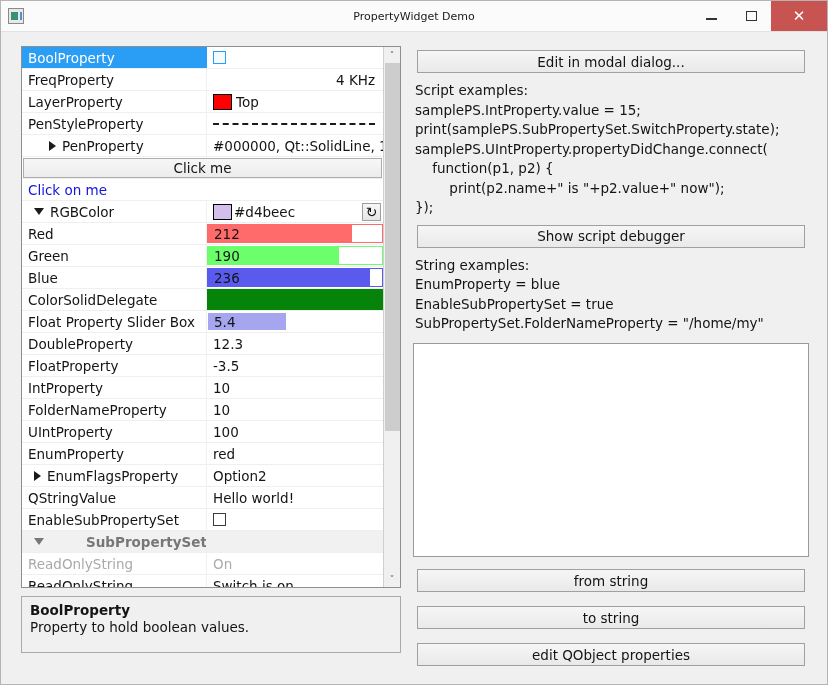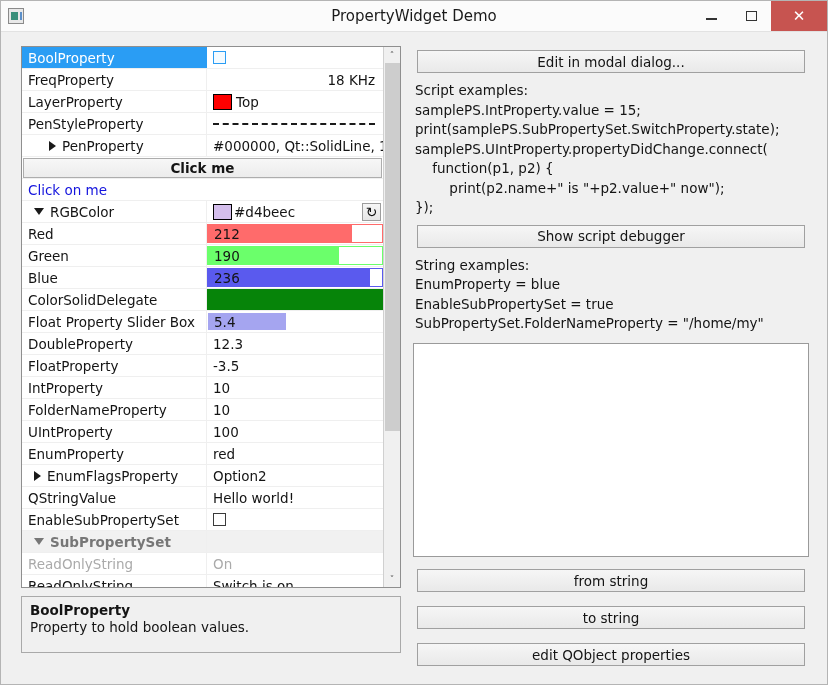--- a/index.html
+++ b/index.html
@@ -39,21 +39,21 @@
     content: ""; position: absolute; left: 2px; top: 3px;
     width: 7px; height: 8px; background: #3a8f7a;
   }
   #app-icon .glyph::after {
     content: ""; position: absolute; left: 11px; top: 3px;
     width: 2px; height: 8px; background: #5b8fc9;
   }
   #win-title {
     position: absolute; left: 0; right: 0; top: 0; bottom: 0;
     display: flex; align-items: center; justify-content: center;
-    font-size: 15px; color: #1a1a1a;
+    font-size: 11px; color: #1a1a1a;
     pointer-events: none;
   }
   #win-buttons { margin-left: auto; display: flex; align-items: stretch; z-index: 2; }
   .win-btn {
     width: 40px;
     display: flex; align-items: center; justify-content: center;
     font-size: 12px; color: #333;
     background: transparent; border: none; cursor: default;
   }
   .win-btn .bar { width: 11px; height: 2px; background: #333; display:block; margin-top:6px; }
@@ -162,21 +162,21 @@
   .dashline {
     flex: 1; height: 0;
     border-top: 2px dashed #1a1a1a;
     margin-right: 8px;
   }
   .btn-inrow {
     width: 100%; height: 20px;
     background: linear-gradient(#f7f7f7,#ececec);
     border: 1px solid #adadad;
     display: flex; align-items: center; justify-content: center;
-    font-size: 13.5px; color: #141414; font-weight: bold;
+    font-size: 13.5px; color: #141414;
   }
   .linktext { color: #1414dd; font-size: 13.5px; padding-left: 6px; }
   .slider {
     position: absolute; left: 0; top: 1px; bottom: 1px; right: 0;
     border: 1px solid #cfcfcf; background: #ffffff;
     display: flex; align-items: center;
   }
   .slider .fill { position:absolute; left:0; top:0; bottom:0; }
   .slider .txt { position: relative; z-index: 2; padding-left: 6px; font-size: 13.5px; color:#141414; }
   .solidbar { position:absolute; left:0; right:0; top:0; bottom:0; background:#068409; }
@@ -285,21 +285,21 @@
               </div>
               <div class="val">
                 <span class="checkbox"></span>
               </div>
             </div>
             <div class="row">
               <div class="name">
                 <span>FreqProperty</span>
               </div>
               <div class="val">
-                <span class="right-text">18 KHz</span>
+                <span class="right-text">4 KHz</span>
               </div>
             </div>
             <div class="row">
               <div class="name">
                 <span>LayerProperty</span>
               </div>
               <div class="val">
                 <span class="swatch-red" style="background: rgb(254, 0, 0);"></span>
                 <span>Top</span>
               </div>
@@ -457,21 +457,21 @@
             </div>
             <div class="row">
               <div class="name">
                 <span>EnableSubPropertySet</span>
               </div>
               <div class="val">
                 <span class="checkbox plain"></span>
               </div>
             </div>
             <div class="row group">
-              <div class="name" style="padding-left: 12px;">
+              <div class="name" style="padding-left: 12px; gap: 36px;">
                 <span class="arrow down grey"></span>
                 <span>SubPropertySet</span>
               </div>
               <div class="val">
                 <span></span>
               </div>
             </div>
             <div class="row disabled">
               <div class="name indent2">
                 <span>ReadOnlyString</span>

